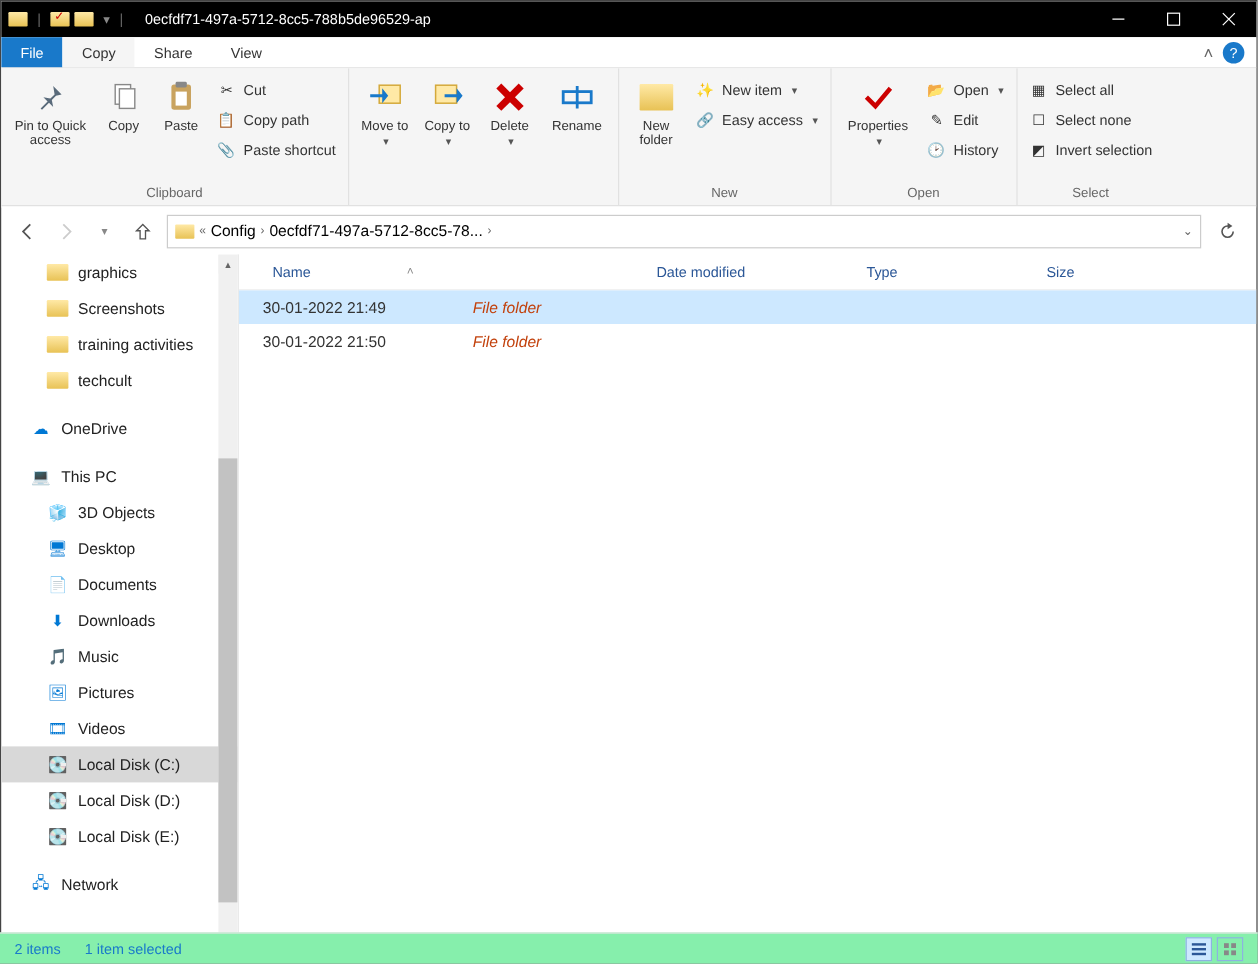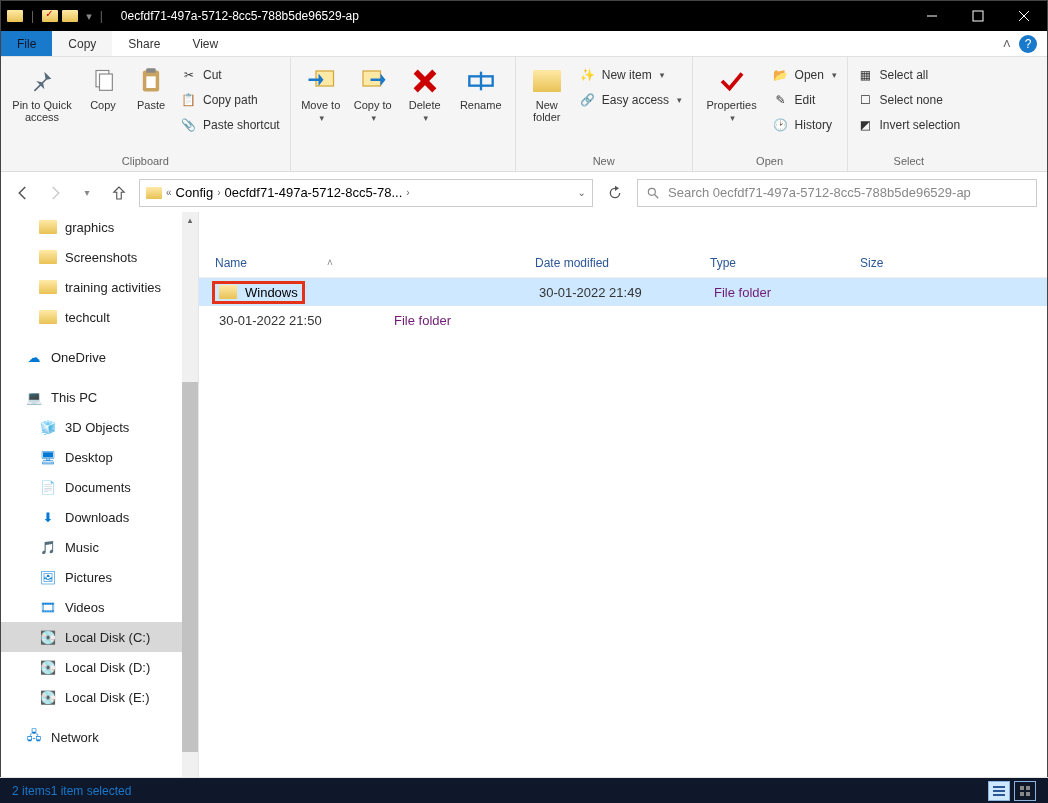--- a/index.html
+++ b/index.html
@@ -12,21 +12,21 @@
 .folder-sm.checked::after { content: '✓'; color: #c00; font-size: 10px; position: absolute; top: -2px; left: 3px; }
 .titlebar .sep { color: #666; margin: 0 4px; }
 .titlebar .app-title { margin-left: 8px; }
 .win-controls { margin-left: auto; display: flex; }
 .win-btn { width: 46px; height: 30px; display: flex; align-items: center; justify-content: center; color: #fff; font-size: 14px; }
 .win-btn svg { stroke: #fff; fill: none; stroke-width: 1; }
 
 
 .ribbon-tabs { height: 26px; background: #fff; display: flex; align-items: stretch; border-bottom: 1px solid #e1e1e1; }
 .ribbon-tab { padding: 0 16px; font-size: 12px; display: flex; align-items: center; color: #333; }
-.ribbon-tab.file { background: #1979ca; color: #0f172a; }
+.ribbon-tab.file { background: #1979ca; color: #ffffff; }
 .ribbon-tab.active { background: #f5f5f5; }
 .ribbon-collapse { margin-left: auto; display: flex; align-items: center; gap: 8px; padding-right: 10px; }
 .help-circle { width: 18px; height: 18px; border-radius: 50%; background: #1979ca; color: #fff; font-size: 12px; display: flex; align-items: center; justify-content: center; }
 
 
 .ribbon { height: 115px; background: #f5f5f5; border-bottom: 1px solid #ddd; display: flex; }
 .ribbon-group { border-right: 1px solid #e1e1e1; display: flex; flex-direction: column; padding: 4px 6px 0 6px; }
 .ribbon-group-body { flex: 1; display: flex; align-items: flex-start; gap: 4px; }
 .ribbon-group-label { text-align: center; font-size: 11px; color: #666; padding: 2px 0 4px 0; }
 .rbtn-lg { display: flex; flex-direction: column; align-items: center; justify-content: flex-start; width: 60px; padding-top: 4px; font-size: 11px; color: #333; text-align: center; gap: 2px; }
@@ -51,35 +51,35 @@
 .tree { width: 198px; border-right: 1px solid #e5e5e5; overflow-y: auto; position: relative; }
 .tree-scrollbar { position: absolute; right: 0; top: 0; width: 16px; height: 100%; background: #f0f0f0; }
 .tree-thumb-top { position: absolute; right: 0; top: 0; width: 16px; height: 16px; background: #f0f0f0; display:flex; align-items:center; justify-content:center; font-size:9px; color:#666;}
 .tree-thumb { position: absolute; right: 0; top: 170px; width: 16px; height: 370px; background: #c2c2c2; }
 .tree-item { display: flex; align-items: center; gap: 8px; padding: 4px 0 4px 38px; font-size: 13px; color: #222; height: 30px; }
 .tree-item.l0 { padding-left: 24px; font-weight: normal; }
 .tree-item.sel { background: #d8d8d8; }
 .tico { width: 18px; height: 16px; display: flex; align-items: center; justify-content: center; }
 
 .content { flex: 1; display: flex; flex-direction: column; }
-.col-headers { display: flex; height: 30px; align-items: center; font-size: 12px; color: #2b5797; border-bottom: 1px solid #eee; padding-left: 8px; margin-top: 36px; }
+.col-headers { display: flex; height: 30px; align-items: center; font-size: 12px; color: #2b5797; border-bottom: 1px solid #eee; padding-left: 20px; }
 .ch { padding: 0 8px; }
 .ch-name { width: 320px; display:flex; align-items:center; gap: 80px;}
 .ch-date { width: 175px; }
 .ch-type { width: 150px; }
 .ch-size { width: 100px; }
 .file-row { display: flex; align-items: center; height: 28px; font-size: 13px; padding-left: 20px; }
 .file-row.sel { background: #cde8ff; }
 .file-row .cell-name { width: 320px; display: flex; align-items: center; gap: 8px; }
 .file-row .cell-date { width: 175px; color: #333; }
-.file-row .cell-type { width: 150px; color: #701a75; }
+.file-row .cell-type { width: 150px; color: #c2410c; font-style: italic; }
 .red-box { border: 3px solid #e53118; padding: 1px 4px; display: inline-flex; align-items: center; gap: 8px; margin-left:-7px;}
 
 
-.status { position: absolute; bottom: 0; left: 0; right: 0; height: 26px; border-top: 1px solid #e5e5e5; display: flex; align-items: center; padding: 0 12px; font-size: 12px; color: #1979ca; background:#0f172a;}
+.status { position: absolute; bottom: 0; left: 0; right: 0; height: 26px; border-top: 1px solid #e5e5e5; display: flex; align-items: center; padding: 0 12px; font-size: 12px; color: #1979ca; gap: 20px; background:#86efac;}
 .status .view-icons { margin-left: auto; display: flex; gap: 4px; }
 .vbtn { width: 22px; height: 20px; border: 1px solid #8cb3e0; display:flex; align-items:center; justify-content:center; }
 .vbtn.active { background: #cde8ff; }
 
 
 .fold { width: 18px; height: 14px; background: linear-gradient(#ffe9a6,#e8c255); border-radius: 1px; }
 </style>
 </head>
 <body>
 
@@ -320,27 +320,20 @@
         <span>0ecfdf71-497a-5712-8cc5-78...</span>
       </span>
     <span class="addr-chev">›</span>
     <span style="margin-left:auto" class="addr-chev">⌄</span>
   </div>
   <div class="addr-ctrl">
       <svg width="16" height="16" viewBox="0 0 24 24">
         <path d="M20 12 A8 8 0 1 1 12 4 L12 1 L18 5 L12 9 L12 6 A6 6 0 1 0 18 12" fill="#555"></path>
       </svg>
     </div>
-  <div class="search-box">
-    <svg width="14" height="14" viewBox="0 0 24 24">
-        <circle cx="10" cy="10" r="6" fill="none" stroke="#888" stroke-width="2"></circle>
-        <line x1="15" y1="15" x2="21" y2="21" stroke="#888" stroke-width="2"></line>
-      </svg>
-    <span>Search 0ecfdf71-497a-5712-8cc5-788b5de96529-ap</span>
-  </div>
 </div>
 
 <div class="main">
   <div class="tree">
     <div class="tree-item">
         <span class="tico">
           <span class="fold"></span>
         </span>
         <span>graphics</span>
       </div>
@@ -427,26 +420,20 @@
       <div class="ch ch-name">
           <span>Name</span>
           <span style="color:#888;font-size:10px">˄</span>
         </div>
       <div class="ch ch-date"><span>Date modified</span></div>
       <div class="ch ch-type"><span>Type</span></div>
       <div class="ch ch-size"><span>Size</span></div>
     </div>
 
     <div class="file-row sel">
-      <div class="cell-name">
-        <span class="red-box">
-          <span class="fold"></span>
-          <span>Windows</span>
-        </span>
-      </div>
       <div class="cell-date">30-01-2022 21:49</div>
       <div class="cell-type">File folder</div>
     </div>
     <div class="file-row">
       <div class="cell-date">30-01-2022 21:50</div>
       <div class="cell-type">File folder</div>
     </div>
   </div>
 </div>
 

